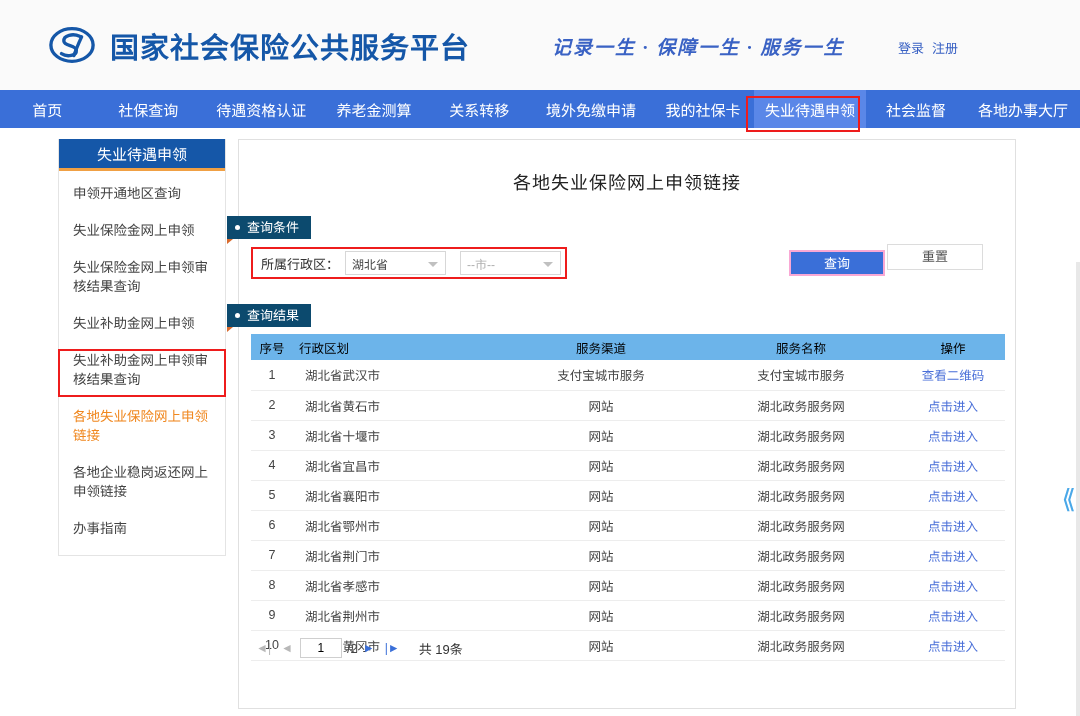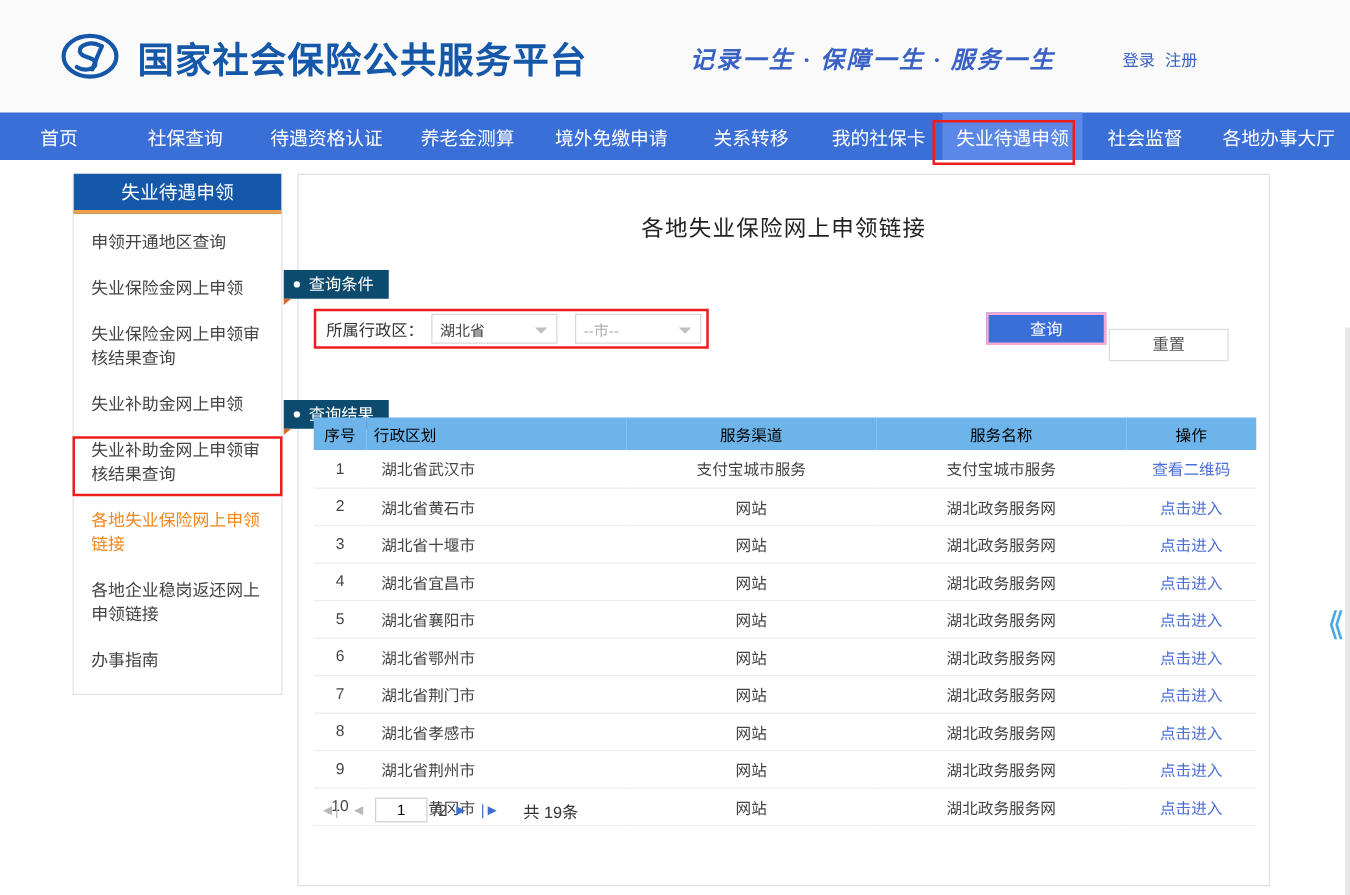--- a/index.html
+++ b/index.html
@@ -191,21 +191,21 @@
     background: #ffffff;
   }
   .section-tag::after {
     content: "";
     position: absolute;
     left: 0; top: 23px;
     border-left: 6px solid #d96a2c;
     border-bottom: 5px solid transparent;
   }
   .tag-conditions { left: -12px; top: 76px; }
-  .tag-results    { left: -12px; top: 180px; text-align: right; }
+  .tag-results    { left: -12px; top: 164px; text-align: right; }
 
   
   .query-form {
     position: absolute;
     left: 12px;
     top: 107px;
     width: 316px;
     height: 32px;
     border: 2px solid #ee1c1c;
     display: flex;
@@ -250,21 +250,21 @@
     cursor: pointer;
   }
   .btn-primary {
     left: 550px; top: 110px;
     width: 96px;
     background: #3a6fd8;
     color: #ffffff;
     border: 2px solid #f9a8d4;
   }
   .btn-secondary {
-    left: 648px; top: 123px;
+    left: 648px; top: 104px;
     width: 96px;
     background: #ffffff;
     color: #555;
     border: 1px solid #dcdcdc;
   }
 
   
   .result-table {
     position: absolute;
     left: 12px;
@@ -368,25 +368,25 @@
     </div>
     <div class="nav-item" style="width: 110px;">
       <span>社保查询</span>
     </div>
     <div class="nav-item" style="width: 120px;">
       <span>待遇资格认证</span>
     </div>
     <div class="nav-item" style="width: 110px;">
       <span>养老金测算</span>
     </div>
+    <div class="nav-item" style="width: 104px;">
+      <span>关系转移</span>
+    </div>
     <div class="nav-item" style="width: 124px;">
       <span>境外免缴申请</span>
-    </div>
-    <div class="nav-item" style="width: 104px;">
-      <span>关系转移</span>
     </div>
     <div class="nav-item" style="width: 104px;">
       <span>我的社保卡</span>
     </div>
     <div class="nav-item active" style="width: 114px;">
       <span>失业待遇申领</span>
     </div>
     <div class="nav-item" style="width: 102px;">
       <span>社会监督</span>
     </div>

